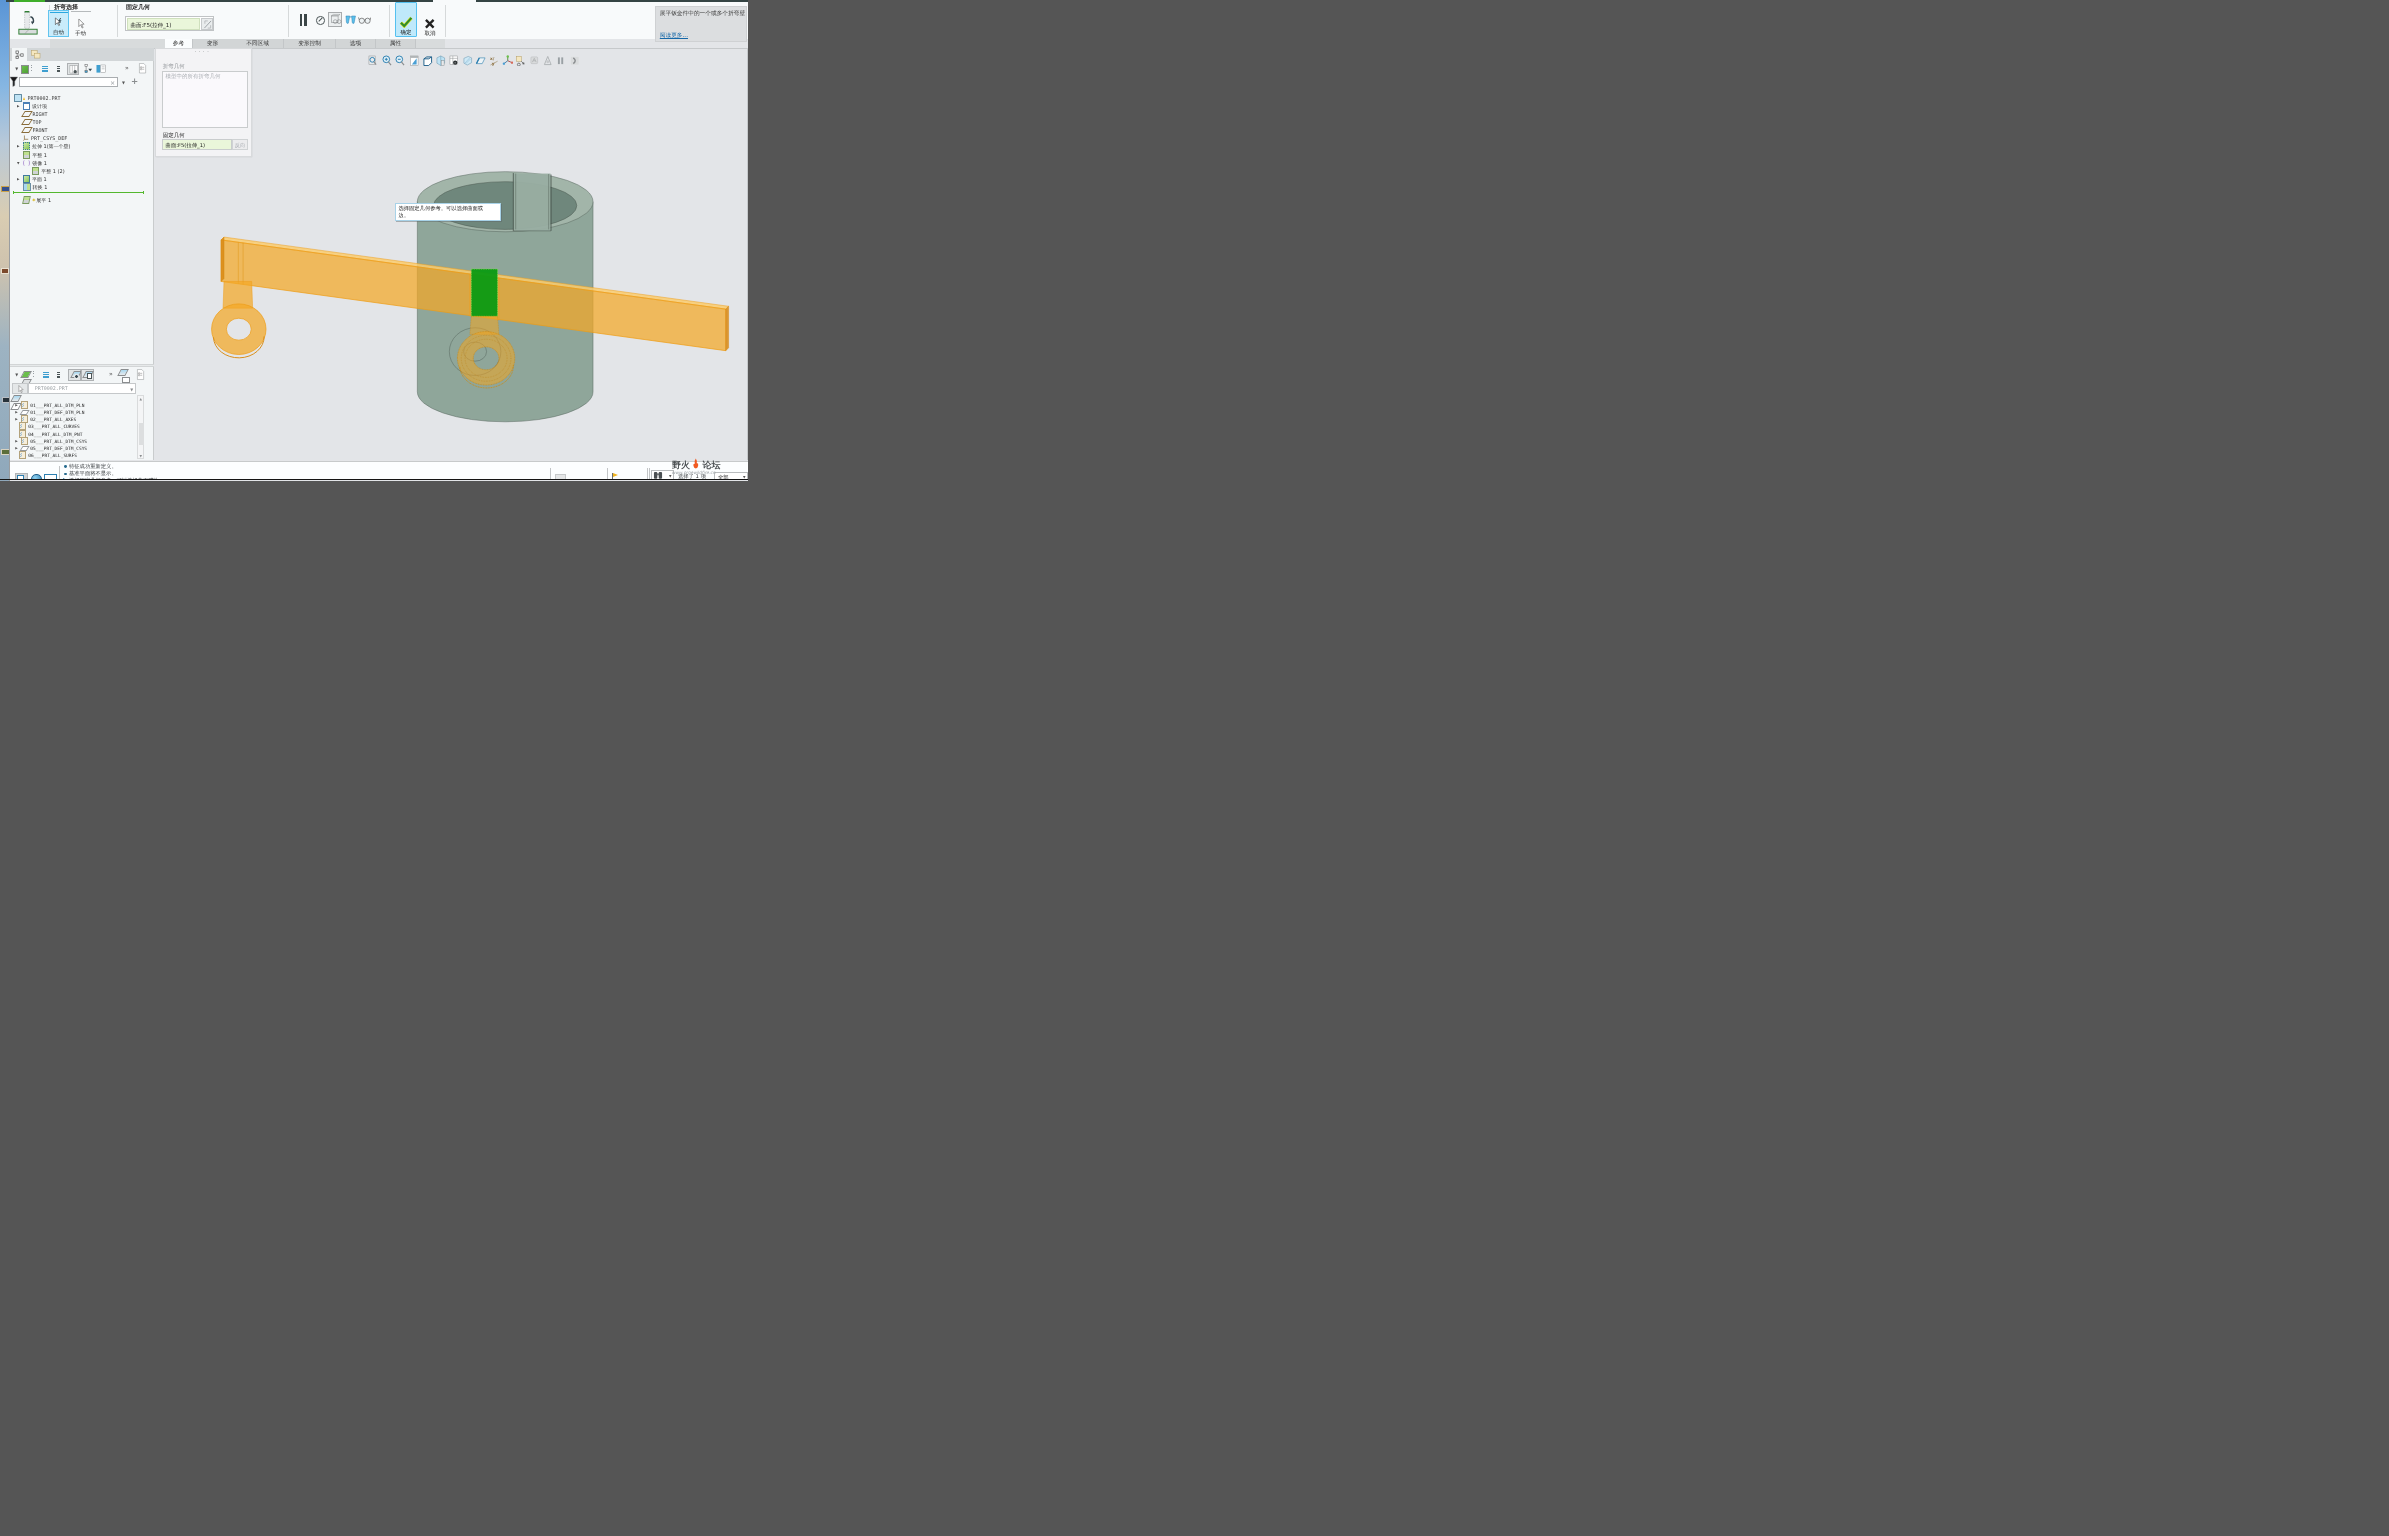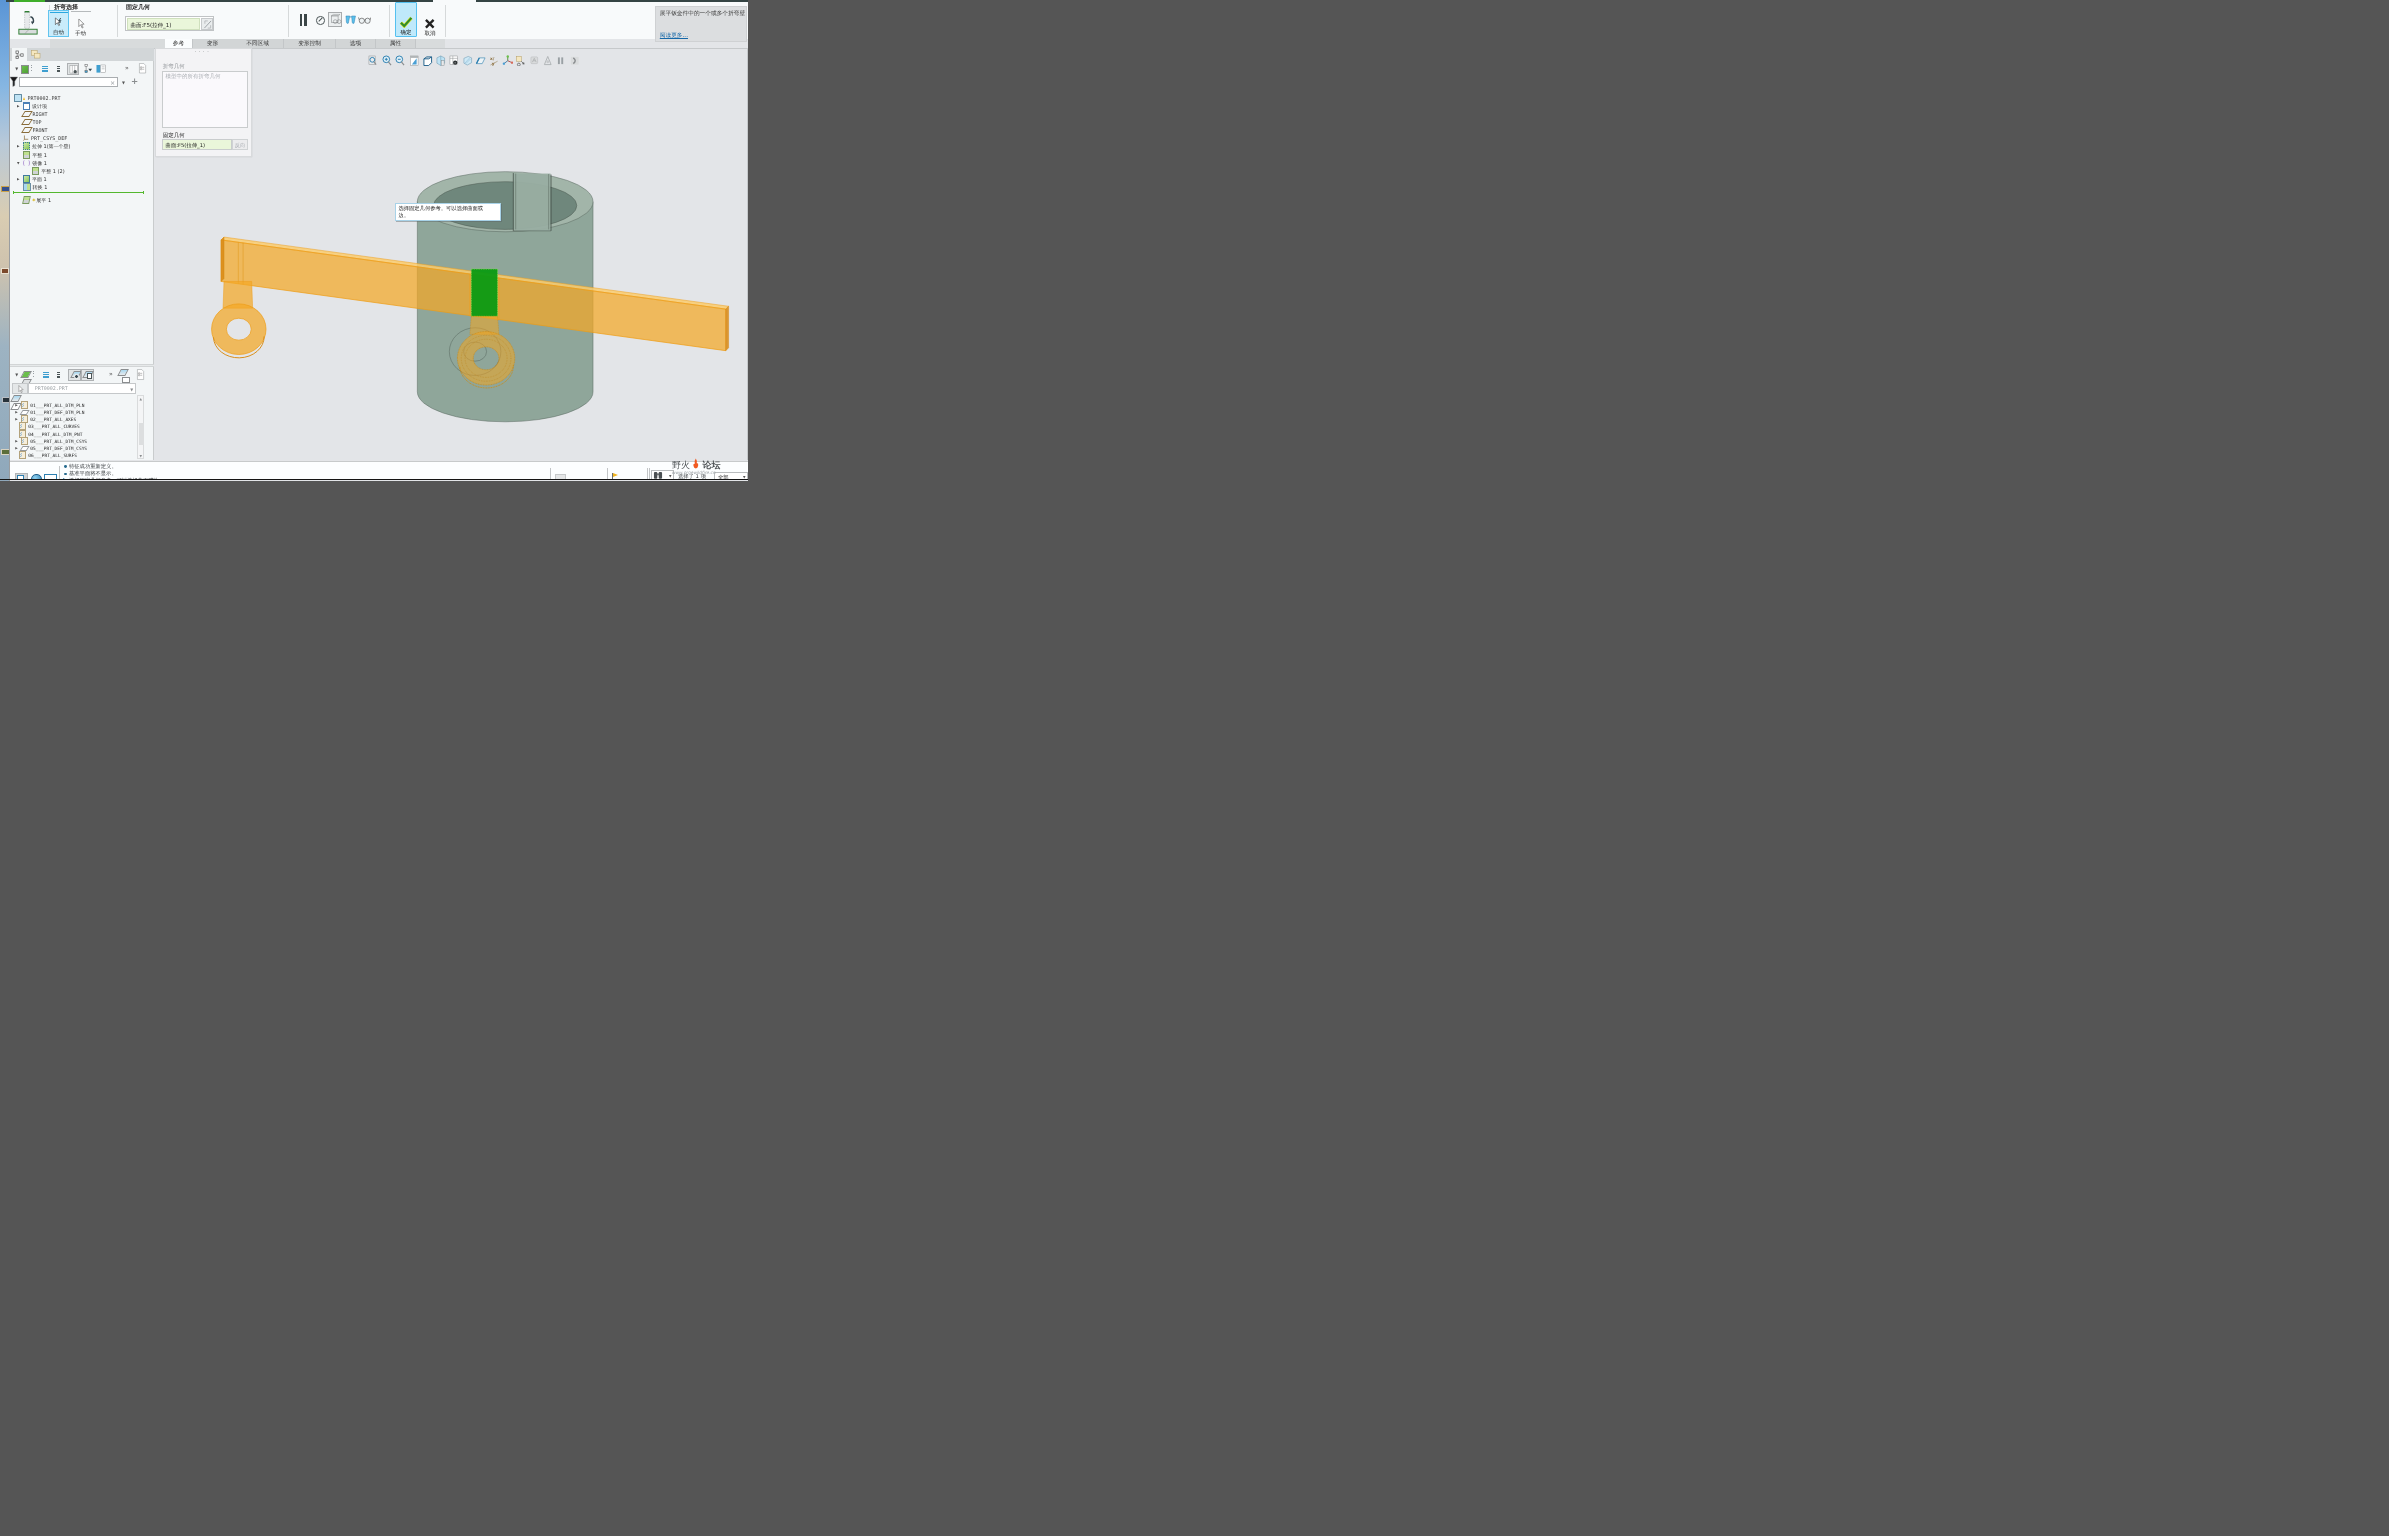--- a/index.html
+++ b/index.html
@@ -586,21 +586,21 @@
       <span class="abs" style="right:1.4px;top:3.3px;font-size:3.3px;color:#555;">▼</span>
     </div>
     <span class="msg" style="left:668px;top:11px;">选择了 1 项</span>
     <div class="abs" style="left:704px;top:9.6px;width:34px;height:9px;background:#fff;border:0.5px solid #b9bcbe;box-sizing:border-box;">
       <span class="abs nw" style="left:2.9px;top:1px;font-size:5.3px;color:#333;">全部</span>
       <span class="abs" style="right:1.4px;top:2.4px;font-size:3.3px;color:#555;">▼</span>
     </div>
   </div>
 
   <div class="abs" style="left:672px;top:458px;width:72px;height:21px;">
-    <span style="font-size:9px;font-weight:400;color:#4a4f52;">野火</span>
+    <span style="font-size:9px;font-weight:700;color:#4a4f52;">野火</span>
     <svg width="7.6" height="11.5" viewBox="0 0 16 24" style="vertical-align:-1.9px;">
       <path d="M8 1 Q12 7 10 11 Q14 10 13 16 Q12 21 8 22 Q4 21 3 16 Q2 11 6 12 Q4 6 8 1 Z" fill="#f05a22"></path>
     </svg>
     <span style="font-size:9px;font-weight:700;color:#4a4f52;">论坛</span>
     <div class="nw" style="font-size:4.3px;color:#9aa0a4;font-style:italic;margin-top:-1.4px;">www.proewildfire.cn</div>
   </div>
 
   <div class="abs" style="left:0;top:479px;width:748px;height:1.4px;background:#141414;"></div>
 </div>
 

